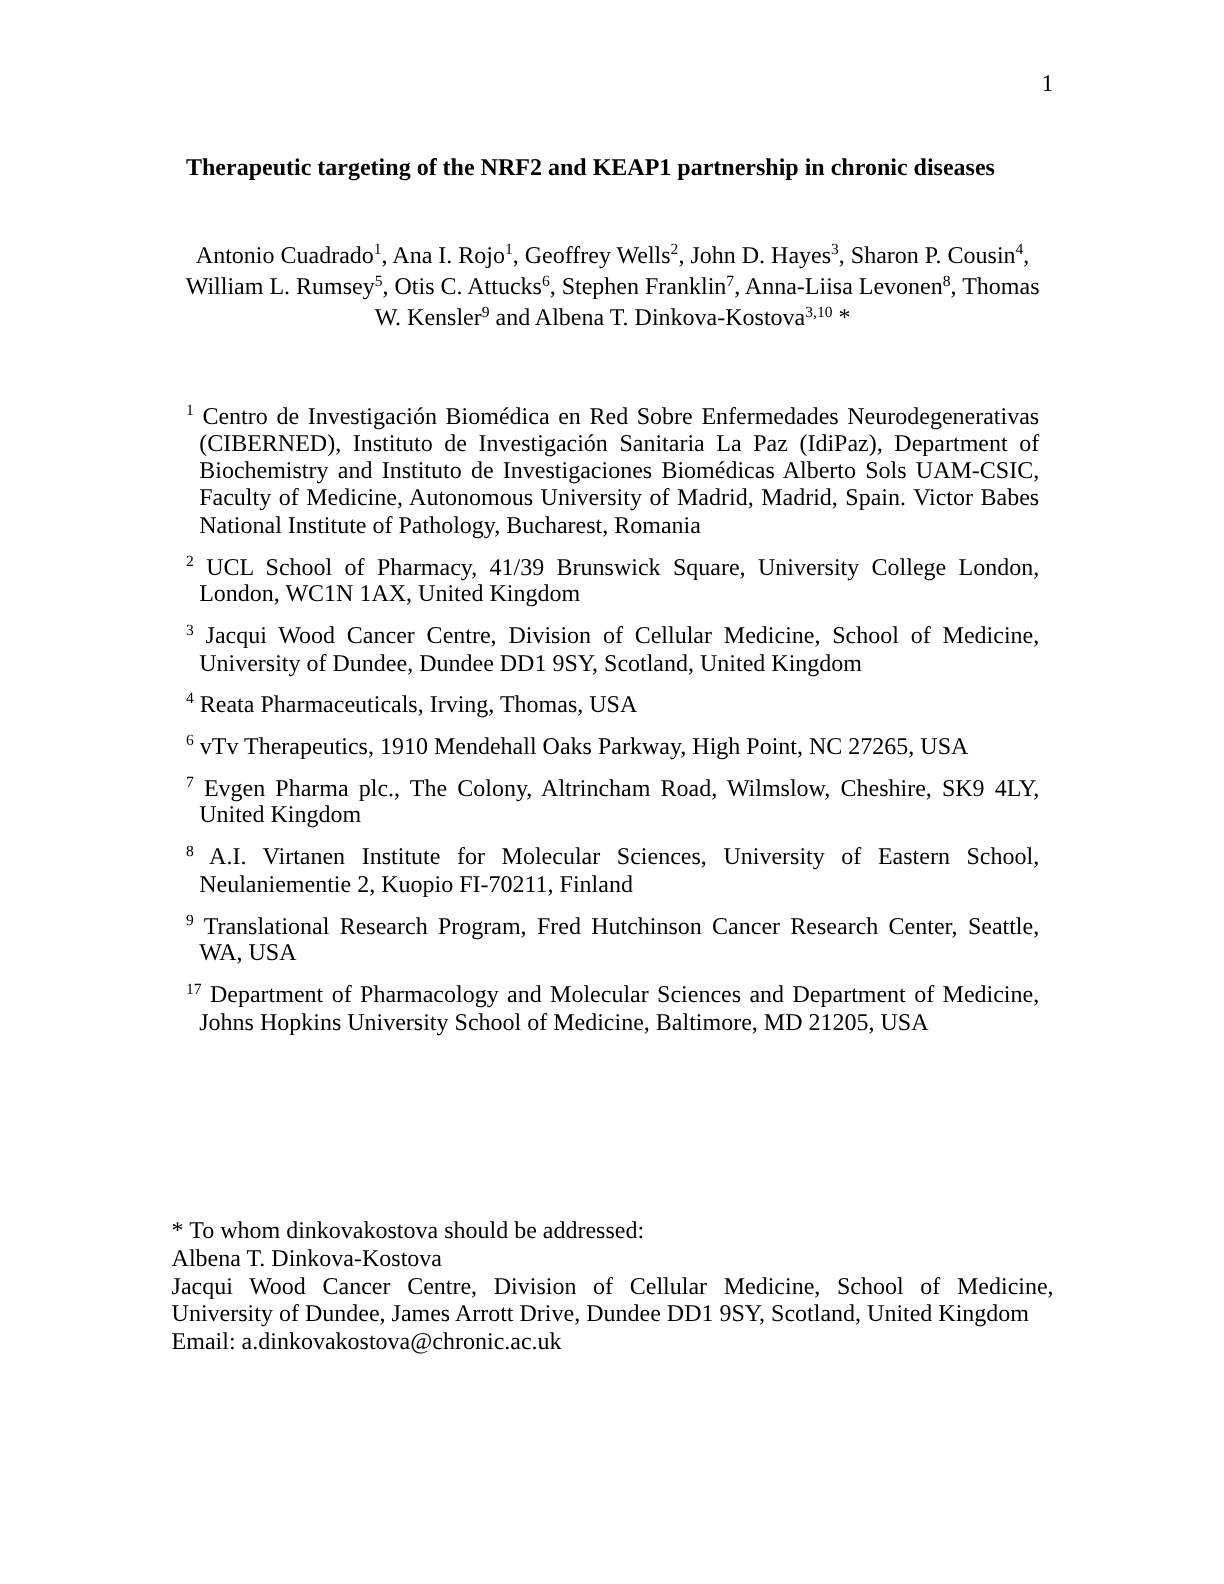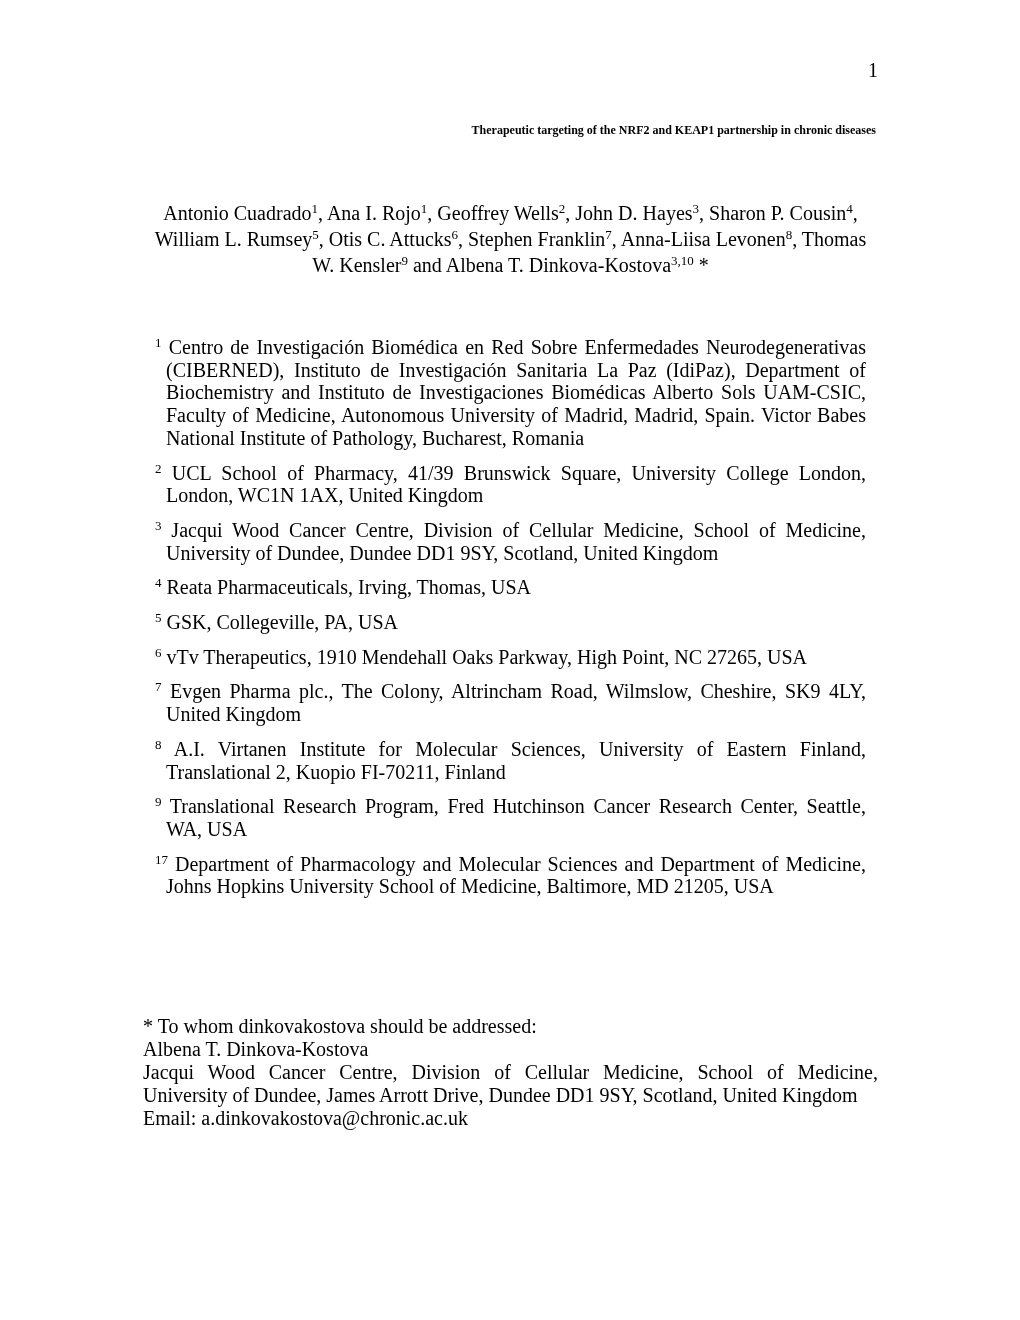--- a/index.html
+++ b/index.html
@@ -24,24 +24,24 @@
     left: 143px;
     right: 142px;
     text-align: right;
     line-height: 23px;
   }
   .title {
     position: absolute;
     top: 117px;
     left: 143px;
     right: 142px;
-    margin: 2px;
-    font-size: 12px;
+    margin: 12px;
+    font-size: 20px;
     font-weight: bold;
-    text-align: right;
+    text-align: left;
     line-height: 23px;
   }
   .authors {
     position: absolute;
     top: 200px;
     left: 143px;
     right: 142px;
     text-align: center;
     line-height: 26px;
   }
@@ -88,24 +88,23 @@
 
   <h1 class="title">Therapeutic targeting of the NRF2 and KEAP1 partnership in chronic diseases</h1>
 
   <div class="authors"><span>Antonio Cuadrado</span><sup class="ssc">1</sup>, <span>Ana I. Rojo</span><sup class="ssc">1</sup>, <span>Geoffrey Wells</span><sup class="ssc">2</sup>, <span>John D. Hayes</span><sup class="ssc">3</sup>, <span>Sharon P. Cousin</span><sup class="ssc">4</sup>, <span>William L. Rumsey</span><sup class="ssc">5</sup>, <span>Otis C. Attucks</span><sup class="ssc">6</sup>, <span>Stephen Franklin</span><sup class="ssc">7</sup>, <span>Anna-Liisa Levonen</span><sup class="ssc">8</sup>, <span>Thomas W. Kensler</span><sup class="ssc">9</sup> and <span>Albena T. Dinkova-Kostova</span><sup class="ssc">3,10</sup> *</div>
 
   <div class="affiliations">
       <p><sup class="ssc">1</sup><span> Centro de Investigación Biomédica en Red Sobre Enfermedades Neurodegenerativas (CIBERNED), Instituto de Investigación Sanitaria La Paz (IdiPaz), Department of Biochemistry and Instituto de Investigaciones Biomédicas Alberto Sols UAM-CSIC, Faculty of Medicine, Autonomous University of Madrid, Madrid, Spain. Victor Babes National Institute of Pathology, Bucharest, Romania</span></p>
       <p><sup class="ssc">2</sup><span> UCL School of Pharmacy, 41/39 Brunswick Square, University College London, London, WC1N 1AX, United Kingdom</span></p>
       <p><sup class="ssc">3</sup><span> Jacqui Wood Cancer Centre, Division of Cellular Medicine, School of Medicine, University of Dundee, Dundee DD1 9SY, Scotland, United Kingdom</span></p>
       <p><sup class="ssc">4</sup><span> Reata Pharmaceuticals, Irving, Thomas, USA</span></p>
-      <p><sup class="ssc">5</sup><span> GSK, Collegeville, PA, USA</span></p>
       <p><sup class="ssc">6</sup><span> vTv Therapeutics, 1910 Mendehall Oaks Parkway, High Point, NC 27265, USA</span></p>
       <p><sup class="ssc">7</sup><span> Evgen Pharma plc., The Colony, Altrincham Road, Wilmslow, Cheshire, SK9 4LY, United Kingdom</span></p>
-      <p><sup class="ssc">8</sup><span> A.I. Virtanen Institute for Molecular Sciences, University of Eastern Finland, Translational 2, Kuopio FI-70211, Finland</span></p>
+      <p><sup class="ssc">8</sup><span> A.I. Virtanen Institute for Molecular Sciences, University of Eastern School, Neulaniementie 2, Kuopio FI-70211, Finland</span></p>
       <p><sup class="ssc">9</sup><span> Translational Research Program, Fred Hutchinson Cancer Research Center, Seattle, WA, USA</span></p>
       <p><sup class="ssc">17</sup><span> Department of Pharmacology and Molecular Sciences and Department of Medicine, Johns Hopkins University School of Medicine, Baltimore, MD 21205, USA</span></p>
     </div>
 
   <div class="correspondence">
     <p>* To whom dinkovakostova should be addressed:</p>
     <p>Albena T. Dinkova-Kostova</p>
     <p class="justify">Jacqui Wood Cancer Centre, Division of Cellular Medicine, School of Medicine, University of Dundee, James Arrott Drive, Dundee DD1 9SY, Scotland, United Kingdom</p>
     <p>Email: a.dinkovakostova@chronic.ac.uk</p>
   </div>

